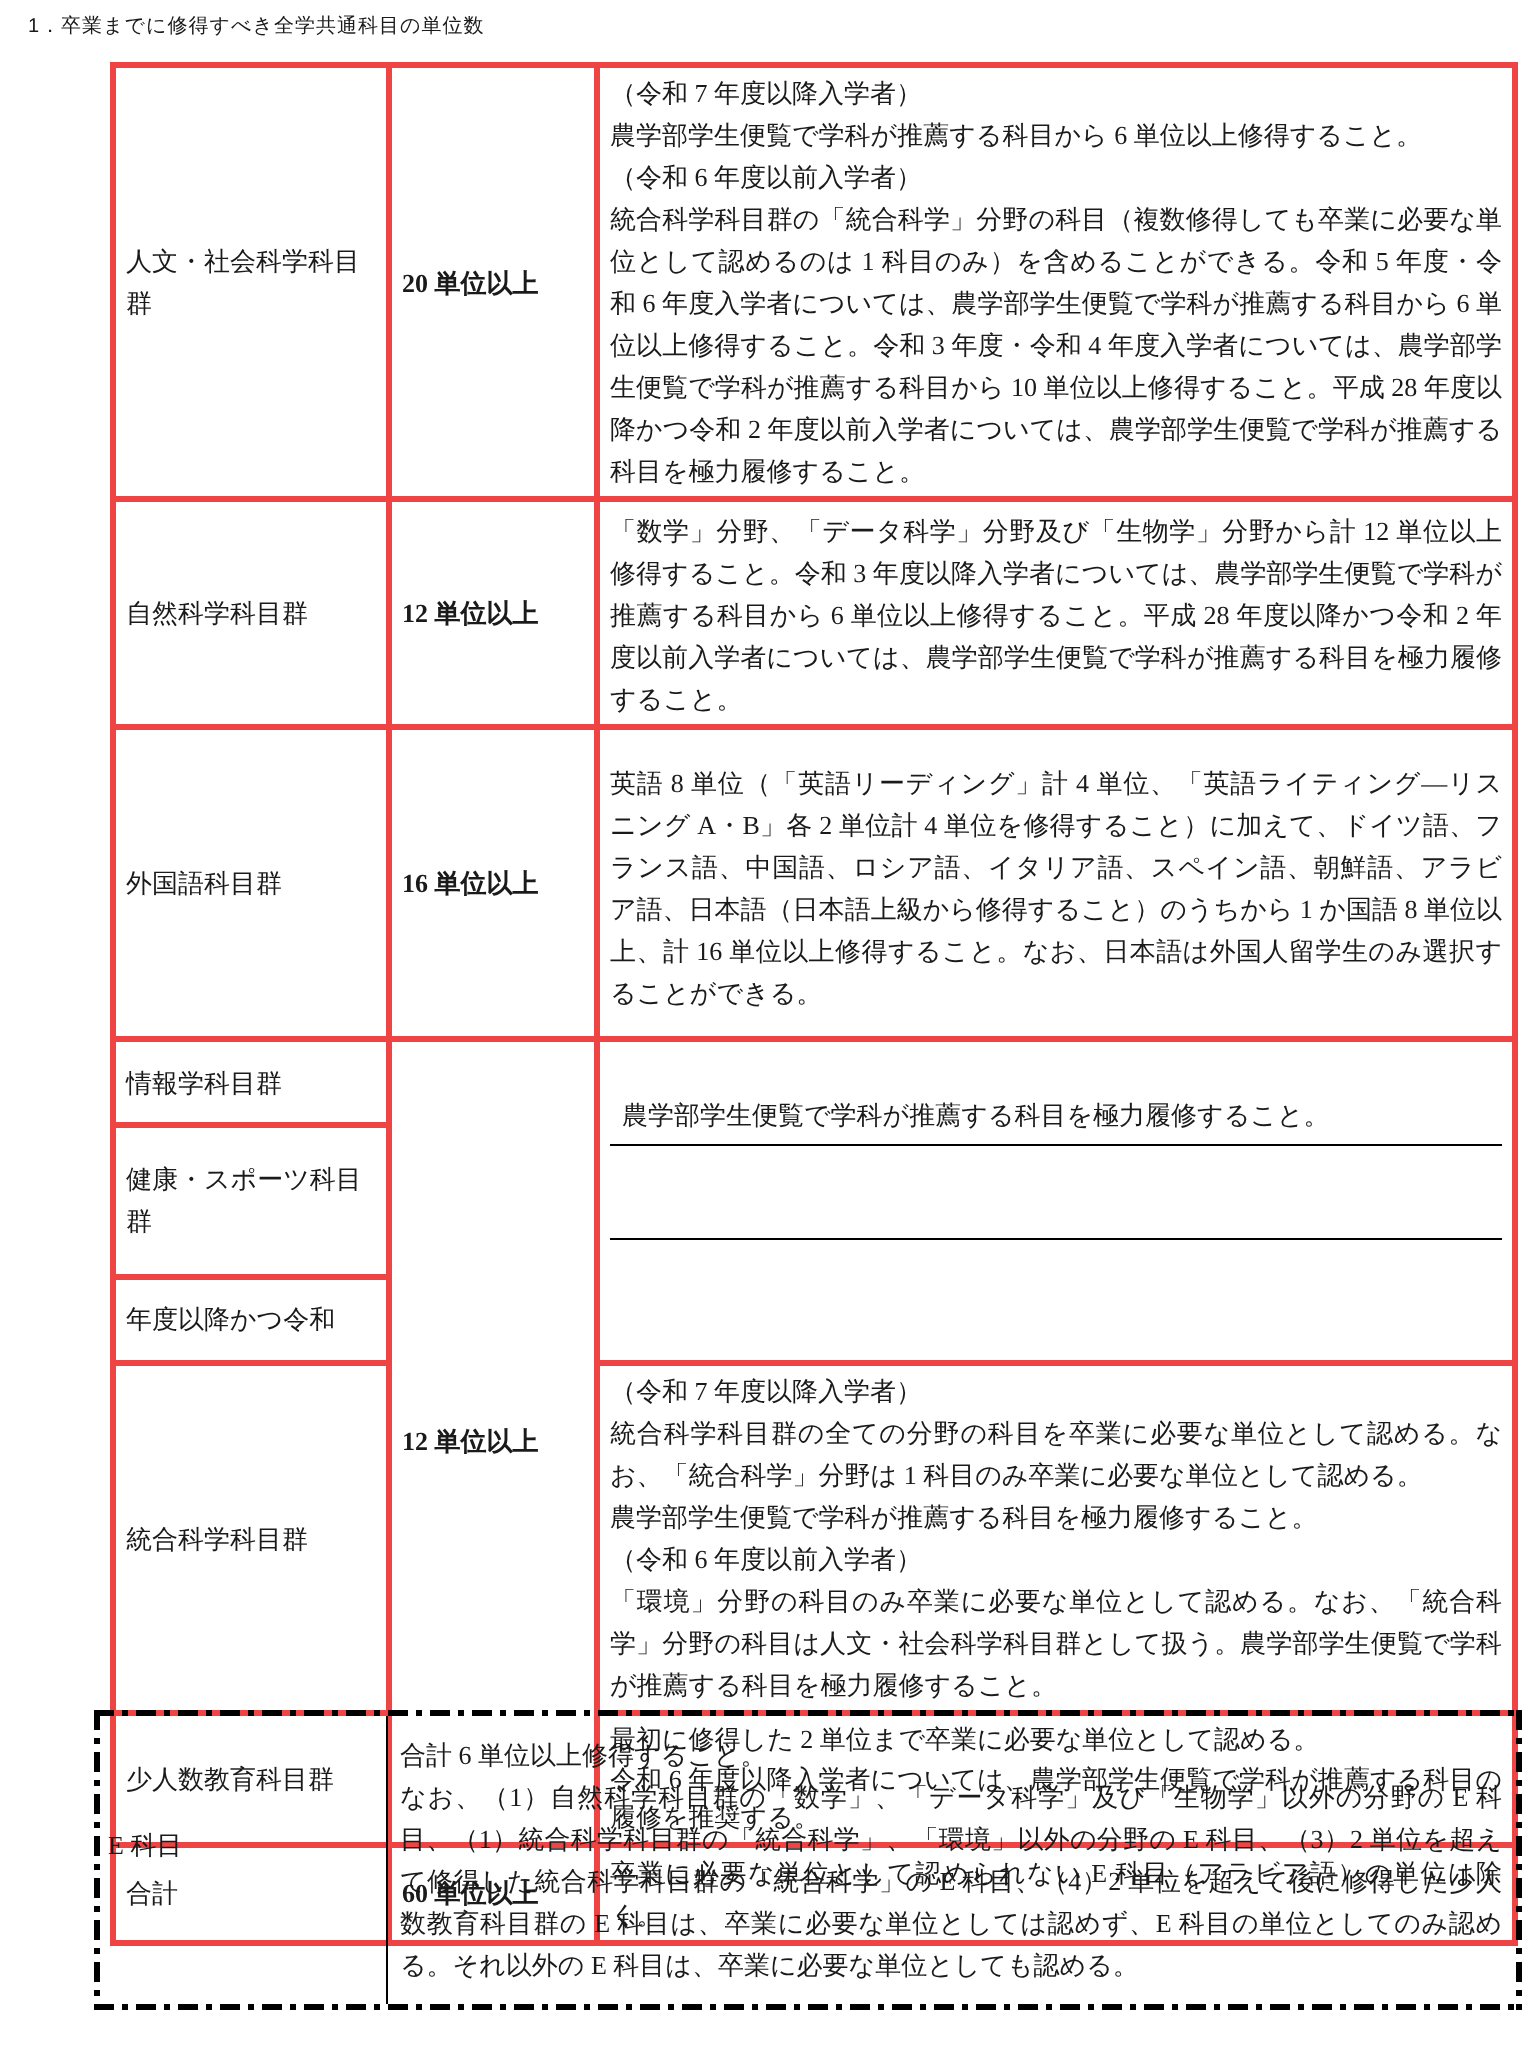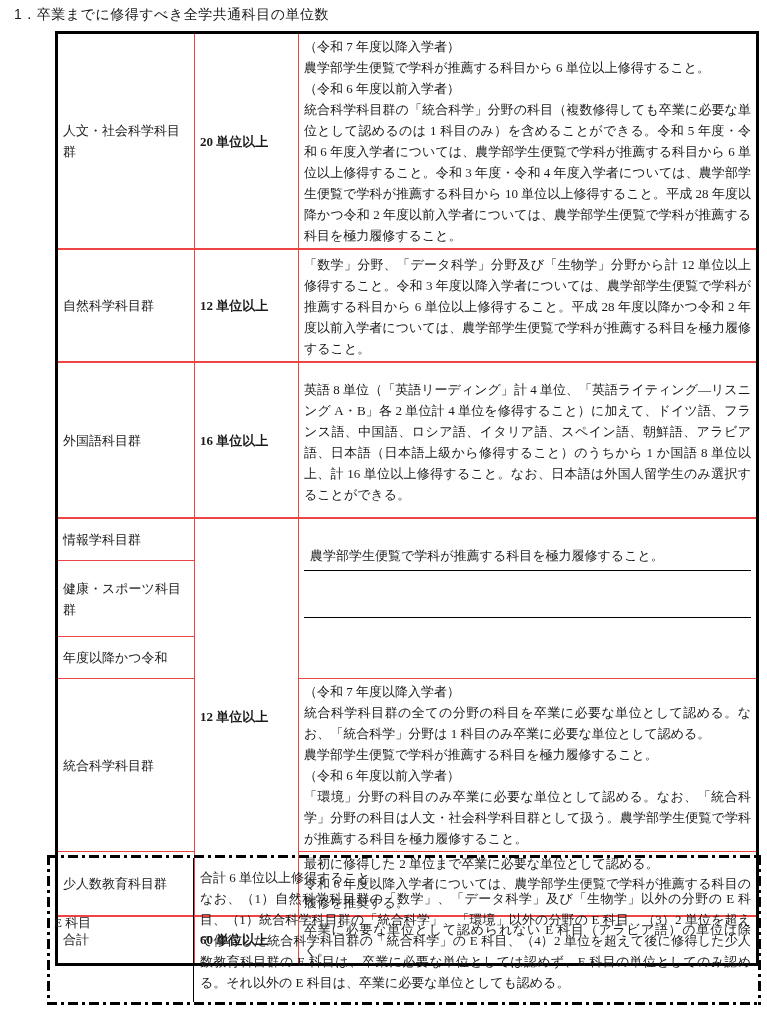--- a/index.html
+++ b/index.html
@@ -5,31 +5,31 @@
   html,body{margin:0;padding:0;background:#ffffff;}
   #page{
     position:relative;width:767px;height:1024px;background:#ffffff;
     font-family:"Liberation Serif","DejaVu Serif",serif;
     color:#1a1a1a;overflow:hidden;
   }
   
   .doc-title{
     position:absolute;left:14px;top:6px;
     font-family:"Liberation Sans","DejaVu Sans",sans-serif;
-    font-size:14px;letter-spacing:0.5px;color:#1a1a1a;
+    font-size:10px;letter-spacing:0.5px;color:#1a1a1a;
   }
   
   table.main{
     position:absolute;left:55px;top:31px;
     width:701px;border-collapse:collapse;table-layout:fixed;
     border:3px solid #000;
     font-size:13px;line-height:21px;
   }
   table.main td{
-    border:1px solid #ef4444;box-sizing:border-box;
+    border:3px solid #ef4444;box-sizing:border-box;
     padding:2px 5px;vertical-align:middle;overflow:hidden;
   }
   tr.bt2 > td{border-top-width:2px;}
   td.c1{width:138px;}
   td.c2{width:104px;font-weight:bold;}
   td.c3{width:459px;vertical-align:top;padding:2px 6px 2px 6px;
         text-align:justify;white-space:pre-line;}
   td.units{vertical-align:middle;}
   td.lh-tight{line-height:19.5px;margin-left:28px;}
   

